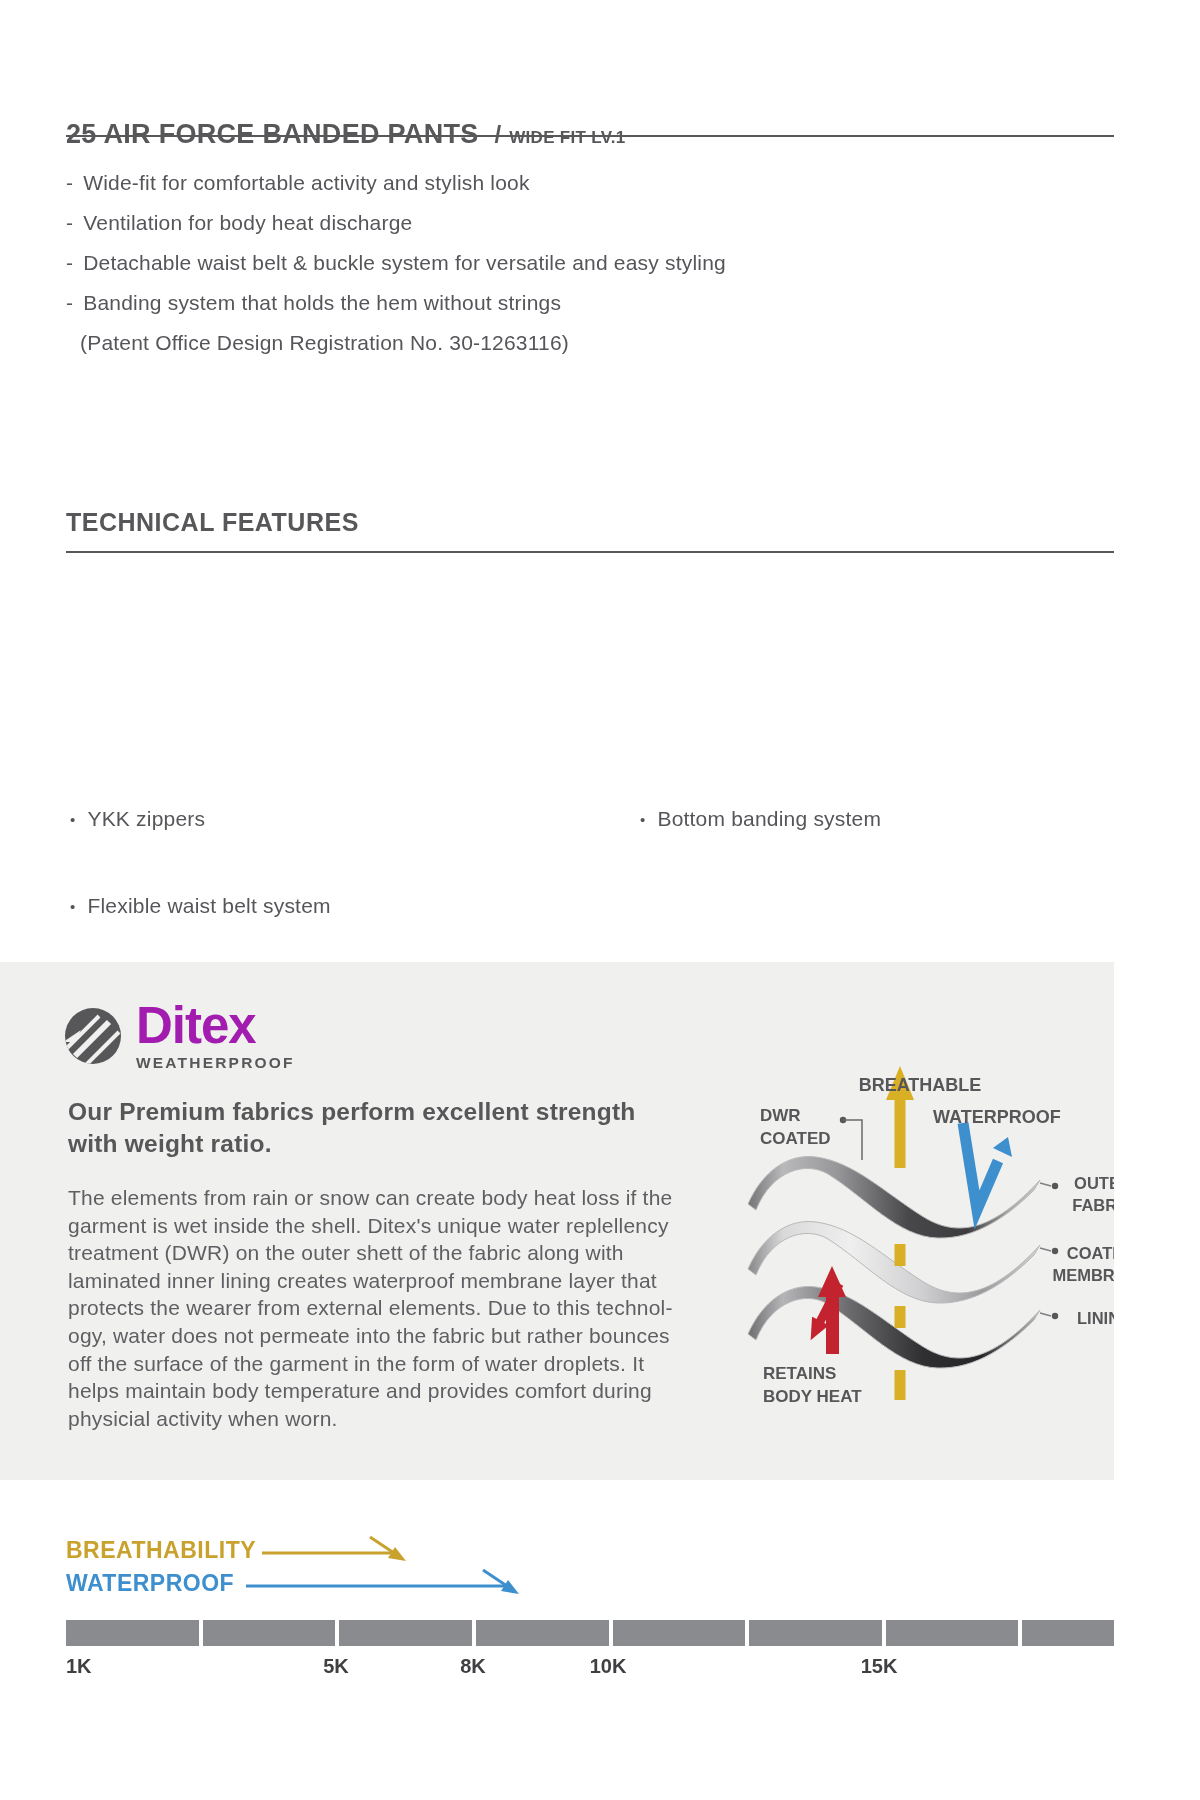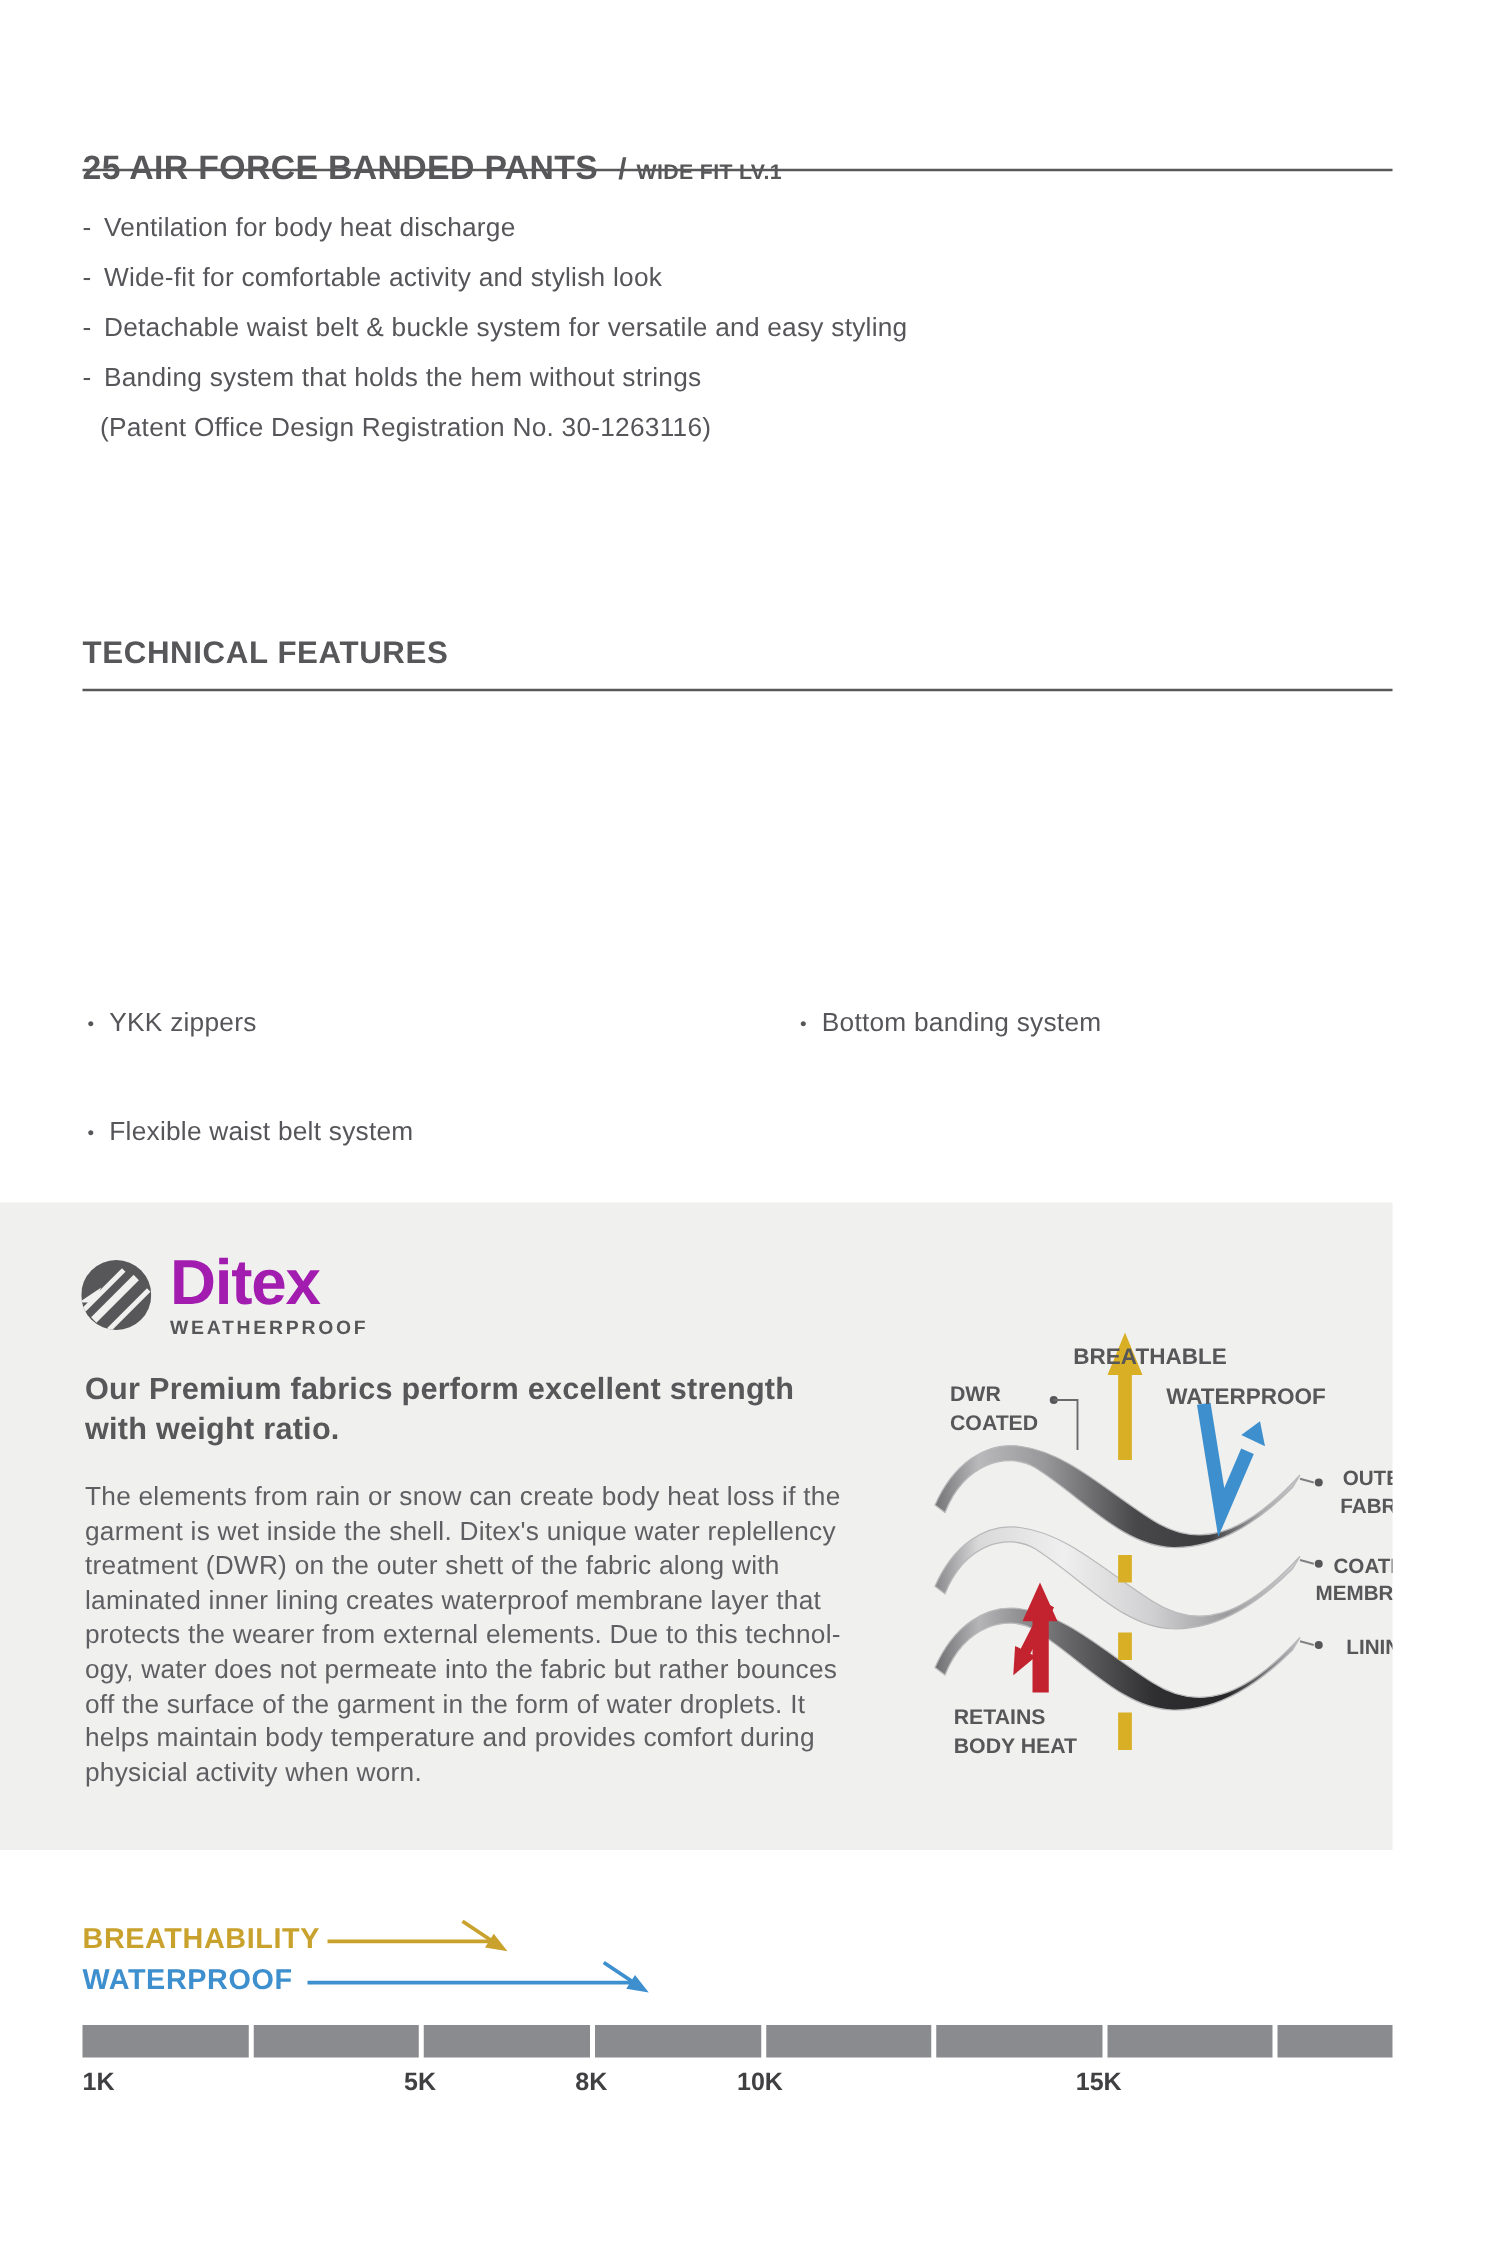--- a/index.html
+++ b/index.html
@@ -75,22 +75,22 @@
 <div class="page">
 
   <div class="title-row">
     <span class="title">25 AIR FORCE BANDED PANTS</span>
     <span class="title-slash">/</span>
     <span class="fit-label">WIDE FIT LV.1</span>
   </div>
   <div class="rule rule-title"></div>
 
   <div class="features">
+    <div class="feat"><span class="dash">-</span><span>Wide-fit for comfortable activity and stylish look</span></div>
     <div class="feat"><span class="dash">-</span><span>Ventilation for body heat discharge</span></div>
-    <div class="feat"><span class="dash">-</span><span>Wide-fit for comfortable activity and stylish look</span></div>
     <div class="feat"><span class="dash">-</span><span>Detachable waist belt &amp; buckle system for versatile and easy styling</span></div>
     <div class="feat"><span class="dash">-</span><span>Banding system that holds the hem without strings</span></div>
     <div class="patent">(Patent Office Design Registration No. 30-1263116)</div>
   </div>
 
   <div class="tech-heading">TECHNICAL FEATURES</div>
   <div class="rule rule-tech"></div>
 
 
   <div class="details-left">

